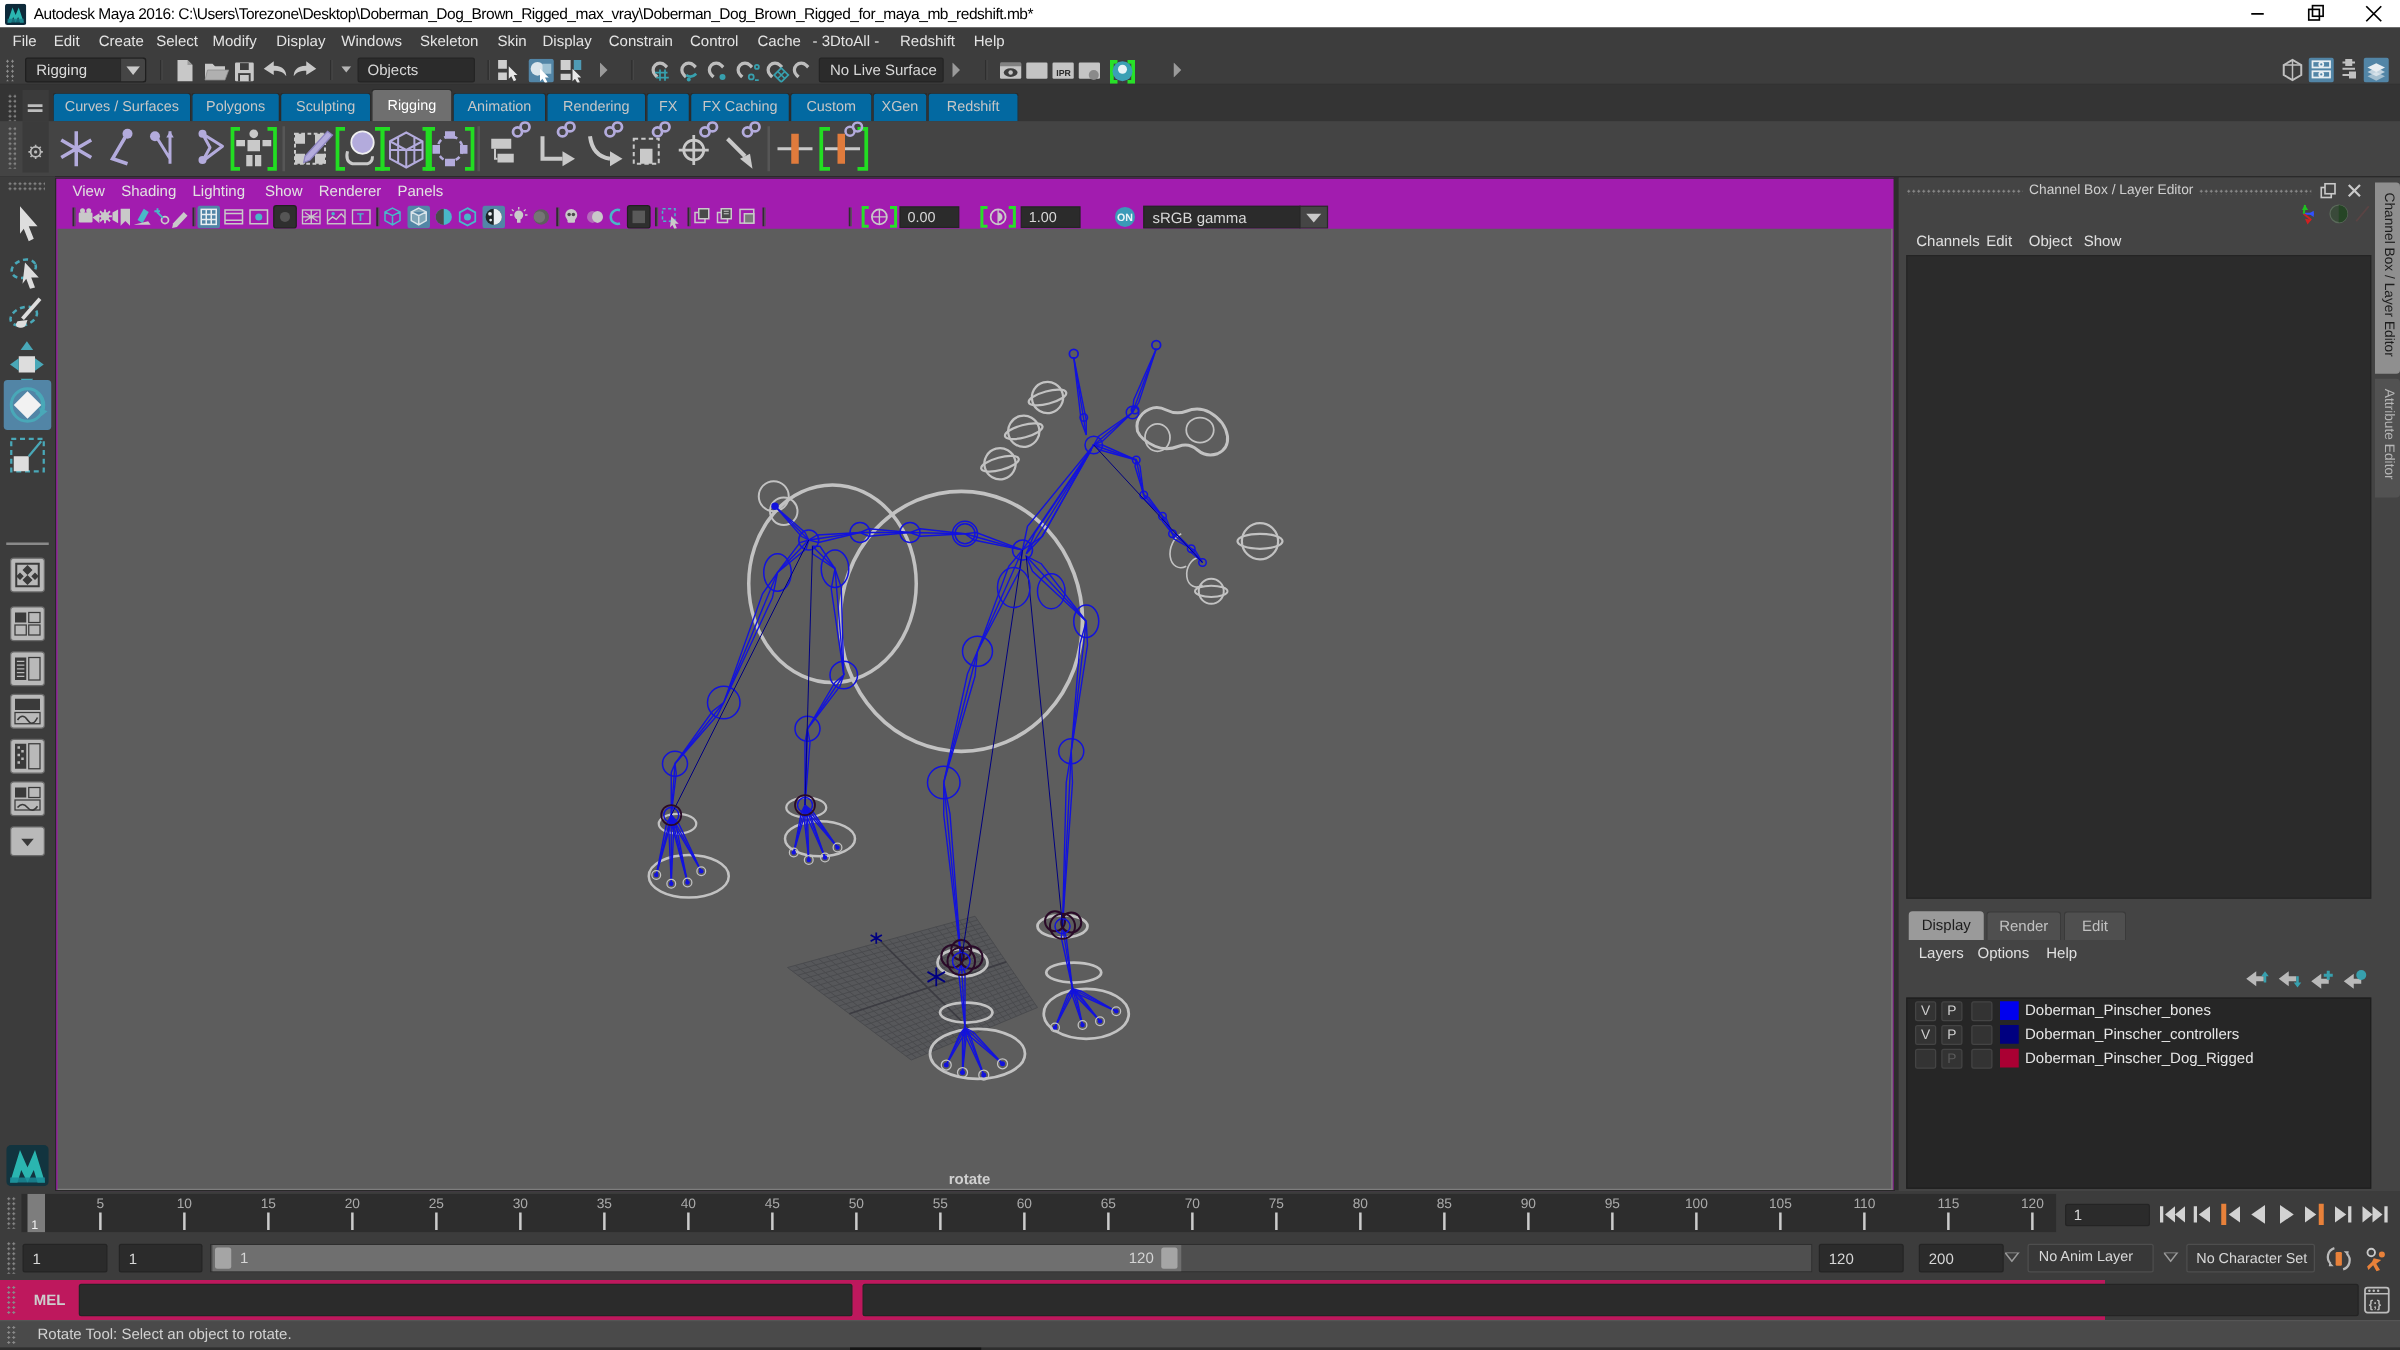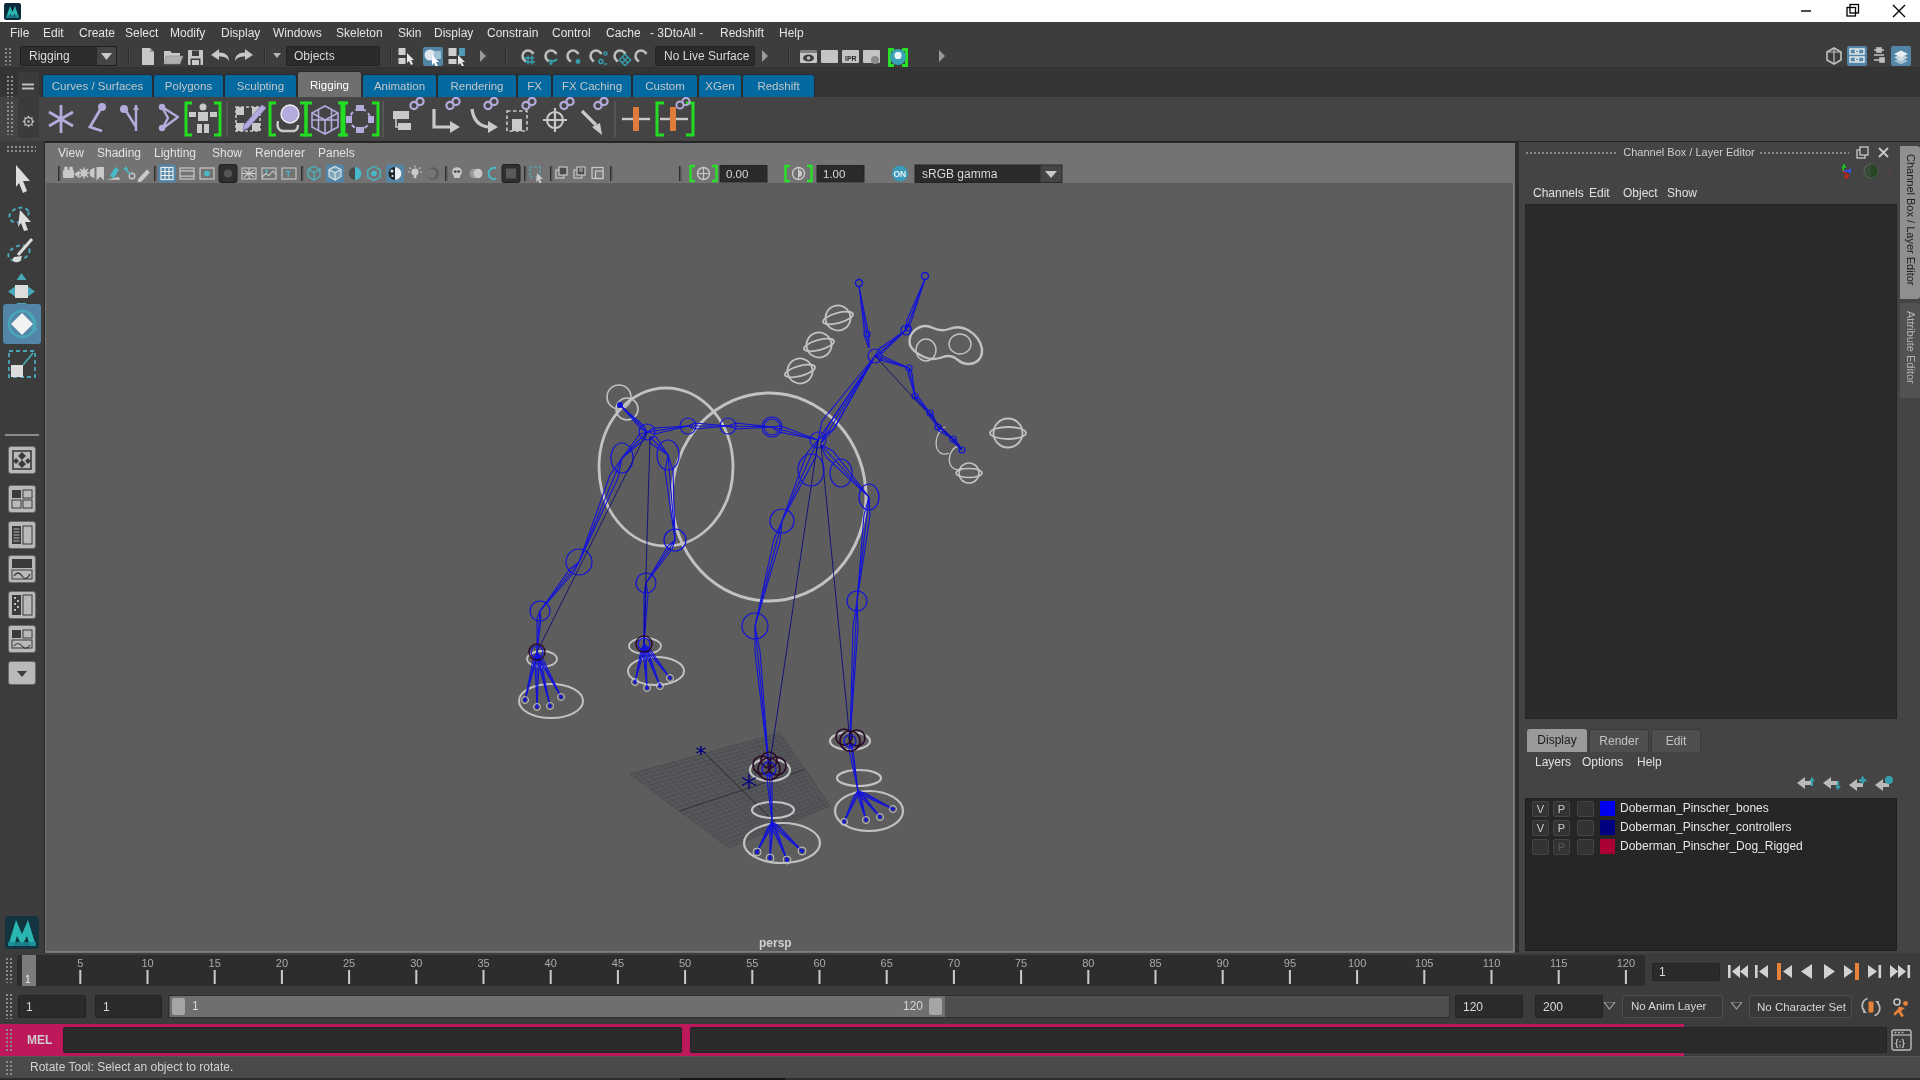--- a/index.html
+++ b/index.html
@@ -10,21 +10,21 @@
 #titletext{position:absolute;left:27px;top:4px;white-space:nowrap;letter-spacing:-0.38px}
 #menubar{left:0;top:22px;width:1920px;height:22px;background:#3d3d3d;color:#e4e4e4;font-size:12px}
 #menubar span{position:absolute;top:4px;white-space:nowrap}
 #status{left:0;top:44px;width:1920px;height:24px;background:#3d3d3d;border-bottom:1px solid #323232}
 #shelftabs{left:0;top:68px;width:1920px;height:29px;background:#343434}
 .stab{position:absolute;top:6px;height:23px;line-height:22px;text-align:center;color:#c6c6c6;font-size:11.5px;background:#0369a1;border:1px solid #2b2b2b;border-bottom:none;border-radius:3px 3px 0 0}
 .stab.active{background:#6f6f6f;color:#fff;top:3px;height:26px;line-height:26px}
 #shelf{left:0;top:97px;width:1920px;height:44px;background:#444}
 #main{left:0;top:141px;width:1920px;height:812px;background:#3c3c3c}
 #toolbox{left:0;top:0;width:44px;height:812px;background:#3c3c3c}
-#viewport{left:44px;top:1px;width:1472px;height:938px;background:#737373;border:1px solid #282828}
+#viewport{left:44px;top:1px;width:1472px;height:811px;background:#a21caf;border:1px solid #282828}
 #vpmenu{position:absolute;left:0;top:0;width:100%;height:22px;color:#e2e2e2;font-size:12px}
 #vpmenu span{position:absolute;top:3px}
 #vpcanvas{position:absolute;left:1px;top:40px;width:1468px;height:769px;background:#5d5d5d;border-right:1px solid #7e7e7e;border-bottom:1px solid #7e7e7e}
 #rightpanel{left:1519px;top:1px;width:381px;height:811px;background:#444}
 #rightstrip{left:1900px;top:1px;width:20px;height:811px;background:#444}
 #timeline{left:0;top:953px;width:1920px;height:33px;background:#3c3c3c}
 #rangerow{left:0;top:986px;width:1920px;height:38px;background:#3c3c3c}
 #melrow{left:0;top:1024px;width:1684px;height:32px;background:#be185d}
 #helpline{left:0;top:1056px;width:1920px;height:22px;background:#4a4a4a;border-top:1px solid #555}
 #bottomstrip{left:0;top:1078px;width:1920px;height:2px;background:#2e2e2e}
@@ -36,20 +36,21 @@
 </head>
 <body>
 <div id="root">
 
 <div id="titlebar" class="abs">
   <svg class="abs" style="left:4px;top:3px" width="17" height="17" viewBox="0 0 17 17">
     <rect x="0" y="0" width="17" height="17" rx="2" fill="#0d2a3a"></rect>
     <path d="M2 15 L6 3 L8.5 9 L11 3 L15 15 L12 15 L10.5 10.5 L8.5 15 L6.5 10.5 L5 15 Z" fill="#2ab5b0"></path>
     <rect x="2" y="12" width="13" height="3" fill="#1a7d8a" opacity="0.8"></rect>
   </svg>
+  <div id="titletext">Autodesk Maya 2016: C:\Users\Torezone\Desktop\Doberman_Dog_Brown_Rigged_max_vray\Doberman_Dog_Brown_Rigged_for_maya_mb_redshift.mb*</div>
   <svg class="abs" style="left:1790px;top:0" width="130" height="22" viewBox="0 0 130 22">
     <line x1="11" y1="11" x2="21" y2="11" stroke="#000" stroke-width="1.4"></line>
     <rect x="57" y="7.5" width="8.5" height="8.5" fill="none" stroke="#000" stroke-width="1.3"></rect>
     <rect x="60" y="4.5" width="8.5" height="8.5" fill="none" stroke="#000" stroke-width="1.3"></rect>
     <path d="M103 5 L115 17 M115 5 L103 17" stroke="#000" stroke-width="1.4"></path>
   </svg>
 </div>
 
 <div id="menubar" class="abs">
   <span style="left:10px">File</span>
@@ -820,21 +821,21 @@
 <ellipse cx="840" cy="473" rx="11" ry="14" fill="none" stroke="#1212dd" stroke-width="1.2"></ellipse>
 <g stroke="#000080" stroke-width="1.4">
               <path d="M700 746 v9 M695.5 748 l9 5 M704.5 748 l-9 5"></path>
               <path d="M748 774 v15 M741 777.5 l14 8 M755 777.5 l-14 8"></path>
             </g>
 <g fill="none" stroke="#2a0a28" stroke-width="1.4">
               <circle cx="643" cy="644" r="8"></circle>
               <circle cx="536" cy="652" r="8"></circle>
             </g>
           </svg>
-      <div class="abs" style="left:713px;top:753px;color:#d0d0d0;font-size:12px;font-weight:bold">persp</div>
+      <div class="abs" style="left:713px;top:753px;color:#d0d0d0;font-size:12px;font-weight:bold">rotate</div>
     </div>
   </div>
   <div class="abs" style="left:1515px;top:0;width:4px;height:811px;background:#2d2d2d"></div>
   <div id="rightpanel" class="abs">
         <div class="dots abs" style="left:6px;top:9px;width:93px;height:5px"></div>
 <div class="dots abs" style="left:240px;top:9px;width:90px;height:5px"></div>
 <div class="abs" style="left:102px;top:4px;width:136px;text-align:center;color:#cfcfcf;font-size:11px;white-space:nowrap">Channel Box / Layer Editor</div>
 <svg class="abs" style="left:336px;top:4px" width="40" height="14">
           <g fill="none" stroke="#c9c9c9" stroke-width="1.3">
             <rect x="2" y="4" width="8" height="8"></rect>

